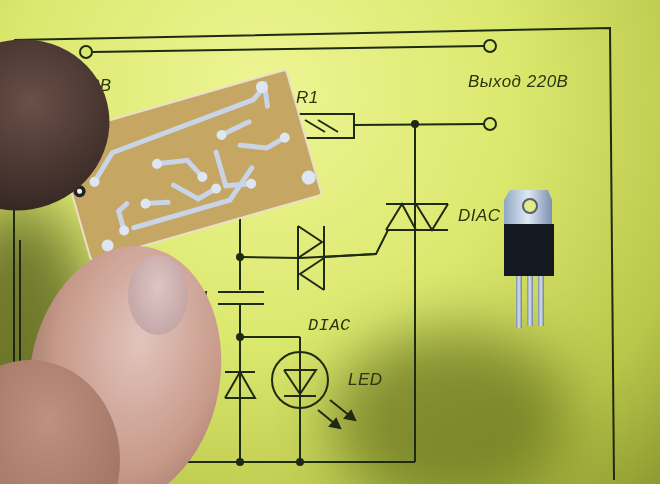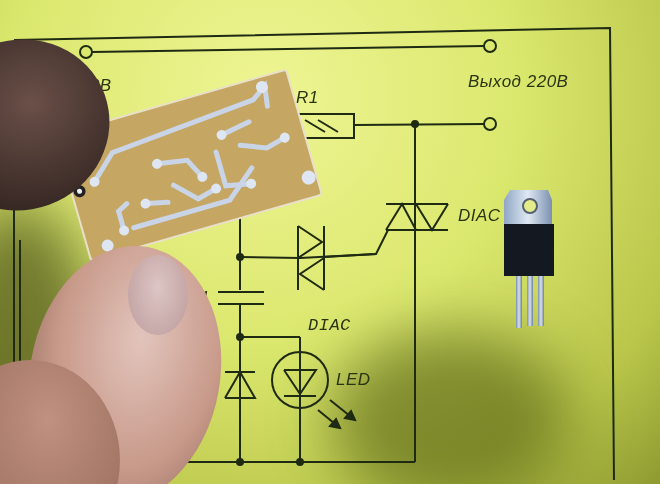--- a/index.html
+++ b/index.html
@@ -81,21 +81,21 @@
     </g>
   </svg>
 
   <div class="lbl" style="left:70px;top:76px;">220В</div>
   <div class="lbl" style="left:468px;top:72px;">Выход 220В</div>
   <div class="lbl" style="left:296px;top:88px;">R1</div>
   <div class="lbl" style="left:458px;top:206px;">DIAC</div>
   <div class="lbl" style="left:308px;top:316px;font-family:Liberation Mono, monospace;">DIAC</div>
   <div class="lbl" style="left:200px;top:288px;">1</div>
   <div class="lbl" style="left:190px;top:372px;">D1</div>
-  <div class="lbl" style="left:336px;top:370px;">LED</div>
+  <div class="lbl" style="left:348px;top:370px;">LED</div>
 
   <svg style="position:absolute;left:490px;top:180px;" width="80" height="150">
     <defs>
       <linearGradient id="tab" x1="0" x2="1">
         <stop offset="0" stop-color="#8fa6c4"></stop>
           <stop offset="0.5" stop-color="#dfe8f2"></stop>
           <stop offset="1" stop-color="#7b8fb0"></stop>
       </linearGradient>
       <linearGradient id="leg" x1="0" x2="1">
         <stop offset="0" stop-color="#7c90ae"></stop>

